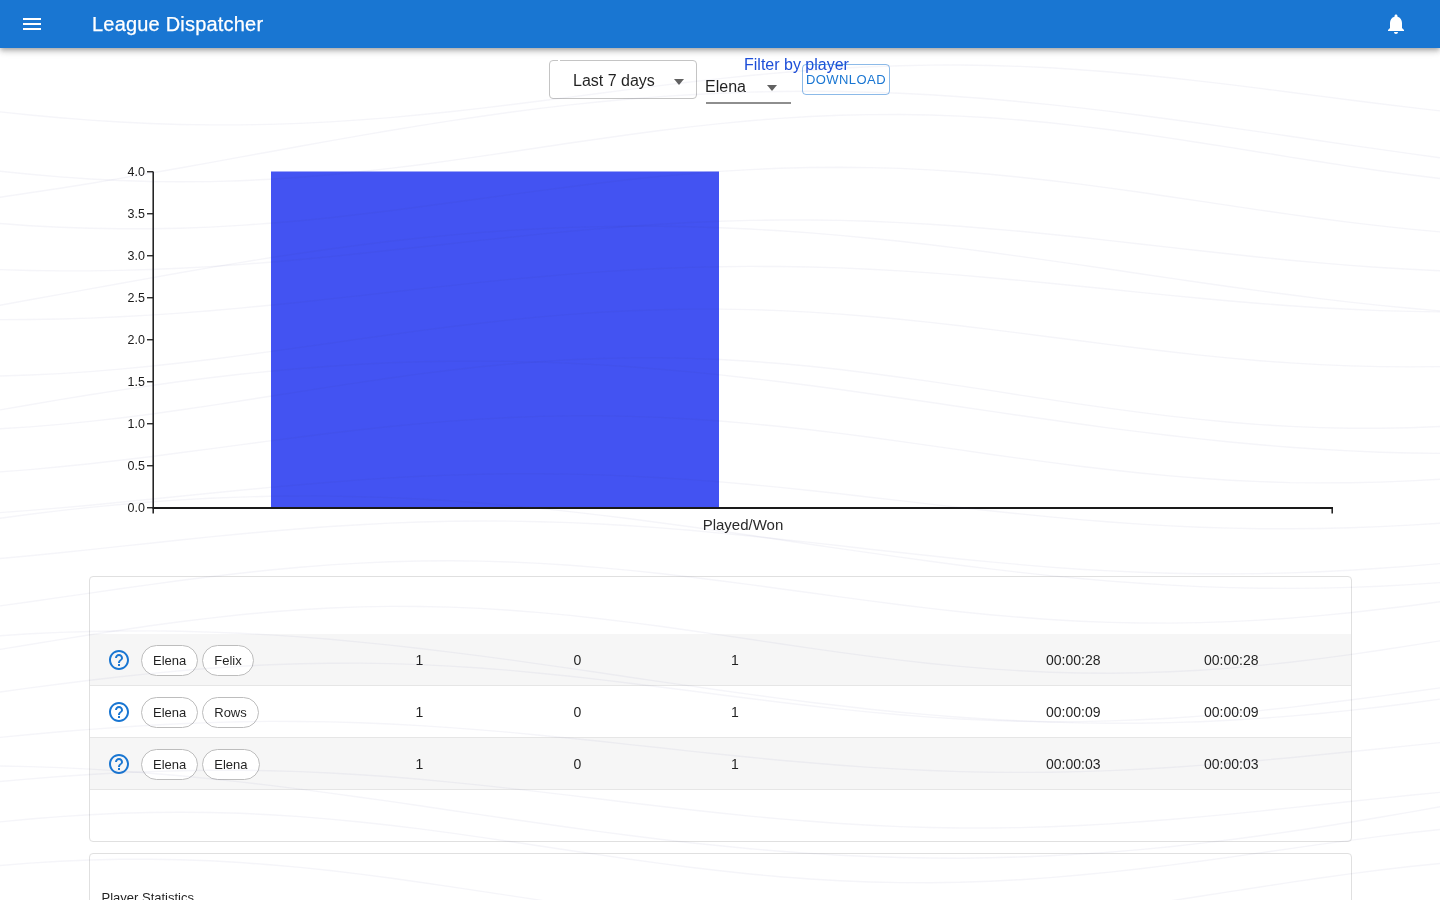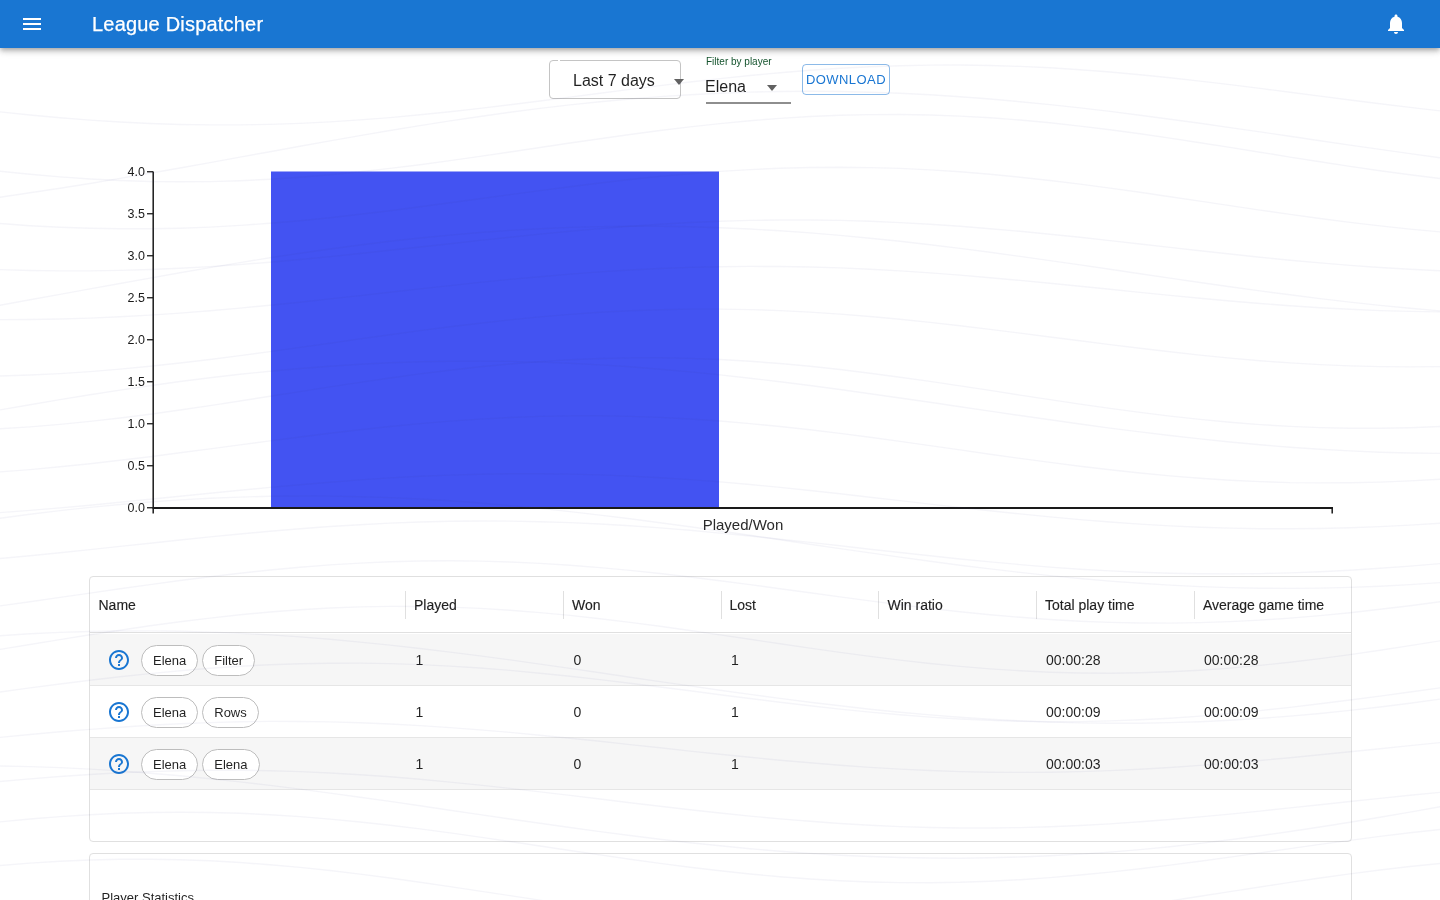--- a/index.html
+++ b/index.html
@@ -4,24 +4,24 @@
 <style>
 *{margin:0;padding:0;box-sizing:border-box}
 html,body{width:1440px;height:900px;background:#fff;font-family:"Liberation Sans",sans-serif;overflow:hidden}
 body{position:relative}
 .abs{position:absolute}
 
 .appbar{position:absolute;left:0;top:0;width:1440px;height:48px;background:#1976d2;
   box-shadow:0 2px 4px -1px rgba(0,0,0,.2),0 4px 5px 0 rgba(0,0,0,.14),0 1px 10px 0 rgba(0,0,0,.12);}
 .appbar .title{position:absolute;left:92px;top:0;height:31px;line-height:48px;color:#fff;font-size:20px;letter-spacing:.2px;-webkit-text-stroke:.25px #fff}
 
-.sel{position:absolute;left:549px;top:60px;width:132px;height:39px;border:1px solid #c4c4c4;border-radius:4px;background:#fff}
+.sel{position:absolute;left:549px;top:60px;width:148px;height:39px;border:1px solid #c4c4c4;border-radius:4px;background:#fff}
 .sel .txt{position:absolute;left:23px;top:11px;font-size:16px;color:rgba(0,0,0,.87)}
 .caret{position:absolute;width:0;height:0;border-left:5px solid transparent;border-right:5px solid transparent;border-top:6.5px solid #616161}
-.flabel{position:absolute;left:706px;top:56px;font-size:10px;color:#14532d}
+.flabel{position:absolute;left:744px;top:56px;font-size:16px;color:#1d4ed8}
 .fval{position:absolute;left:705px;top:78px;font-size:16px;color:rgba(0,0,0,.87)}
 .funder{position:absolute;left:706px;top:102px;width:85px;height:1.5px;background:#8e8e8e}
 .dl{position:absolute;left:802px;top:64px;width:88px;height:31px;border:1px solid rgba(25,118,210,.5);border-radius:4px;
   color:#1976d2;font-size:13px;letter-spacing:.42px;display:flex;align-items:center;justify-content:center}
 
 .grid{position:absolute;left:89px;top:576px;width:1263px;height:266px;border:1px solid #e0e0e0;border-radius:4px;background:#fff;overflow:hidden}
 .ghead{position:absolute;left:0;top:0;width:1261px;height:56px;border-bottom:1px solid #e0e0e0}
 .hcell{position:absolute;top:0;height:56px;line-height:56px;font-size:14px;color:rgba(0,0,0,.87);white-space:nowrap;-webkit-text-stroke:.2px rgba(0,0,0,.6)}
 .hsep{position:absolute;top:14px;width:1px;height:28px;background:#e0e0e0}
 .grow{position:absolute;left:0;width:1261px;height:52px;border-bottom:1px solid #e6e6e6}
@@ -92,42 +92,27 @@
   <span class="txt">Last 7 days</span>
   <span class="caret" style="left:124px;top:18px"></span>
 </div>
 <div class="flabel">Filter by player</div>
 <div class="fval">Elena</div>
 <span class="caret" style="left:766.5px;top:85px"></span>
 <div class="funder"></div>
 <div class="dl">DOWNLOAD</div>
 
 <div class="grid">
-  <div class="ghead">
-    <div class="hcell" style="left:8.5px">Name</div>
-    <div class="hcell" style="left:324px">Played</div>
-    <div class="hcell" style="left:482px">Won</div>
-    <div class="hcell" style="left:639.5px">Lost</div>
-    <div class="hcell" style="left:797.5px">Win ratio</div>
-    <div class="hcell" style="left:955px">Total play time</div>
-    <div class="hcell" style="left:1113px">Average game time</div>
-    <div class="hsep" style="left:315px"></div>
-    <div class="hsep" style="left:472.8px"></div>
-    <div class="hsep" style="left:630.6px"></div>
-    <div class="hsep" style="left:788.4px"></div>
-    <div class="hsep" style="left:946.2px"></div>
-    <div class="hsep" style="left:1104px"></div>
-  </div>
   <div class="grow odd" style="top:57px">
     <svg class="helpico" width="24" height="24" viewBox="0 0 24 24" fill="#1976d2">
         <path d="M11 18h2v-2h-2v2zm1-16C6.48 2 2 6.48 2 12s4.48 10 10 10 10-4.48 10-10S17.52 2 12 2zm0 18c-4.41 0-8-3.59-8-8s3.59-8 8-8 8 3.59 8 8-3.59 8-8 8zm0-14c-2.21 0-4 1.79-4 4h2c0-1.1.9-2 2-2s2 .9 2 2c0 2-3 1.75-3 5h2c0-2.25 3-2.5 3-5 0-2.21-1.79-4-4-4z"></path>
       </svg>
     <div class="chipwrap">
         <span class="chip">Elena</span>
-        <span class="chip">Filter</span>
+        <span class="chip">Felix</span>
       </div>
     <div class="ccell" style="left:325.5px">1</div>
     <div class="ccell" style="left:483.5px">0</div>
     <div class="ccell" style="left:641px">1</div>
     <div class="ccell" style="left:956px">00:00:28</div>
     <div class="ccell" style="left:1114px">00:00:28</div>
   </div>
   <div class="grow" style="top:109px">
     <svg class="helpico" width="24" height="24" viewBox="0 0 24 24" fill="#1976d2">
         <path d="M11 18h2v-2h-2v2zm1-16C6.48 2 2 6.48 2 12s4.48 10 10 10 10-4.48 10-10S17.52 2 12 2zm0 18c-4.41 0-8-3.59-8-8s3.59-8 8-8 8 3.59 8 8-3.59 8-8 8zm0-14c-2.21 0-4 1.79-4 4h2c0-1.1.9-2 2-2s2 .9 2 2c0 2-3 1.75-3 5h2c0-2.25 3-2.5 3-5 0-2.21-1.79-4-4-4z"></path>

